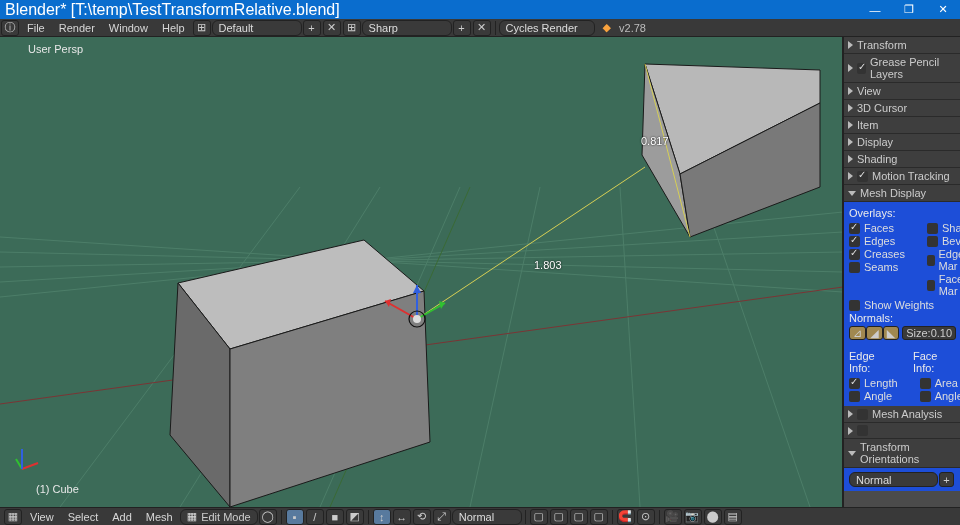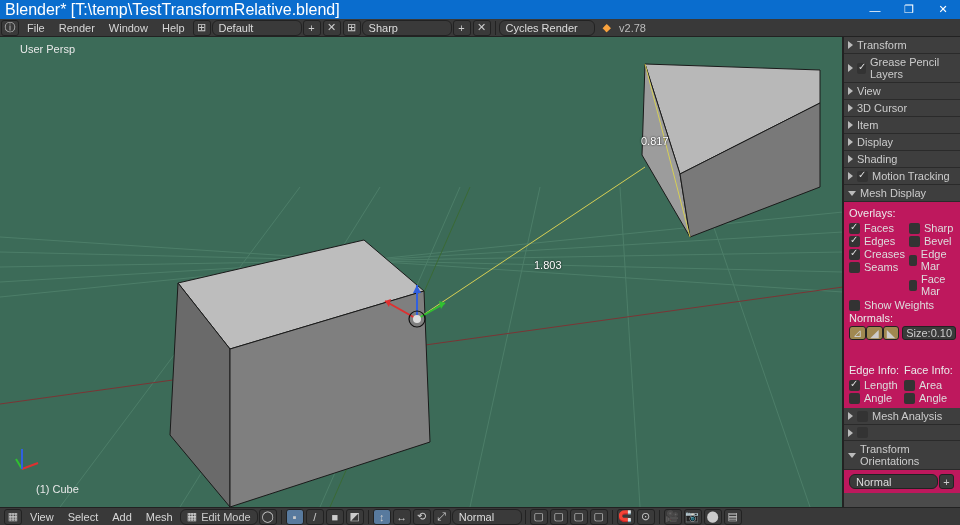--- a/index.html
+++ b/index.html
@@ -9,36 +9,36 @@
 .titlebar .title{color:#fff;font-size:16px}
 .titlebar .wbtns{display:flex}
 .titlebar .wbtn{width:34px;height:19px;display:flex;align-items:center;justify-content:center;color:#fff}
 .titlebar .close{background:#0a6dce}
 .topbar{height:18px;background:#393939;display:flex;align-items:center;border-bottom:1px solid #222}
 .hmenu{padding:0 7px;color:#d7d7d7;cursor:pointer}
 .pill{background:#3a3a3a;border:1px solid #222;border-radius:6px;height:16px;display:flex;align-items:center;padding:0 6px;color:#ddd}
 .topinfo{color:#bdbdbd;margin-left:8px;white-space:nowrap}
 .main{flex:1;display:flex;min-height:0}
 .viewport{flex:1;position:relative;background:#3c6b58;overflow:hidden;border-right:1px solid #222}
-.persp{position:absolute;top:6px;left:20px;color:#e8e8e8}
+.persp{position:absolute;top:6px;left:28px;color:#e8e8e8}
 .axiswidget{position:absolute;left:14px;bottom:30px}
 .objlabel{position:absolute;left:36px;bottom:12px;color:#e8e8e8}
 .measure{position:absolute;color:#fff;font-size:11px;text-shadow:0 0 2px #000}
 .npanel{width:117px;background:#4b4b4b;border-left:1px solid #222;display:flex;flex-direction:column;overflow:hidden}
 .panelhdr{background:#3e3e3e;border-bottom:1px solid #2a2a2a;padding:2px 4px;display:flex;align-items:center;color:#ddd;cursor:pointer}
 .tri{display:inline-block;width:0;height:0;margin-right:4px}
 .tri.r{border-top:4px solid transparent;border-bottom:4px solid transparent;border-left:5px solid #bbb}
 .tri.d{border-left:4px solid transparent;border-right:4px solid transparent;border-top:5px solid #bbb}
-.panelbody{background:#be185d;padding:3px 5px}
+.panelbody{background:#1d4ed8;padding:3px 5px}
 .chk{display:inline-block;width:11px;height:11px;border-radius:2px;background:#333;margin-right:4px;vertical-align:middle;position:relative}
 .chk.on::after{content:"✓";position:absolute;left:1px;top:-2px;color:#ddd;font-size:10px}
 .row{display:flex;align-items:center;margin:1px 0}
 .lbl{color:#ddd}
 .subh{color:#eaeaea;margin:2px 0}
-.two{display:flex;gap:4px}
+.two{display:flex;gap:22px}
 .two .col{flex:1}
 .nbtn{background:#3a3a3a;border:1px solid #222;border-radius:3px;height:14px;display:inline-flex;align-items:center;padding:0 3px}
 .bottombar{height:18px;background:#393939;display:flex;align-items:center;border-top:1px solid #222;padding:0 3px}
 .sep{width:1px;height:14px;background:#222;margin:0 3px}
 .iconbtn{width:18px;height:16px;display:inline-flex;align-items:center;justify-content:center;background:#3a3a3a;border:1px solid #222;border-radius:3px;margin:0 1px}
 .iconbtn.active{background:#587a9e}
 svg{display:block}
 .tiny{font-size:10px;color:#bbb}
 .panelhdr .chk{margin-left:0;margin-right:4px}
 </style>
@@ -226,21 +226,21 @@
       <div class="row">
         <span class="nbtn" style="background:#a08850">⊿</span>
         <span class="nbtn" style="background:#a08850">◢</span>
         <span class="nbtn" style="background:#a08850">◣</span>
         <span class="nbtn tiny" style="flex:1;margin-left:3px">
             <span>Size:</span>
             <span>0.10</span>
           </span>
       </div>
 
-      <div class="two" style="margin-top:22px">
+      <div class="two" style="margin-top:8px">
         <div class="col">
             <div class="subh">Edge Info:</div>
           </div>
         <div class="col">
             <div class="subh">Face Info:</div>
           </div>
       </div>
       <div class="two">
         <div class="col">
           <div class="row">

